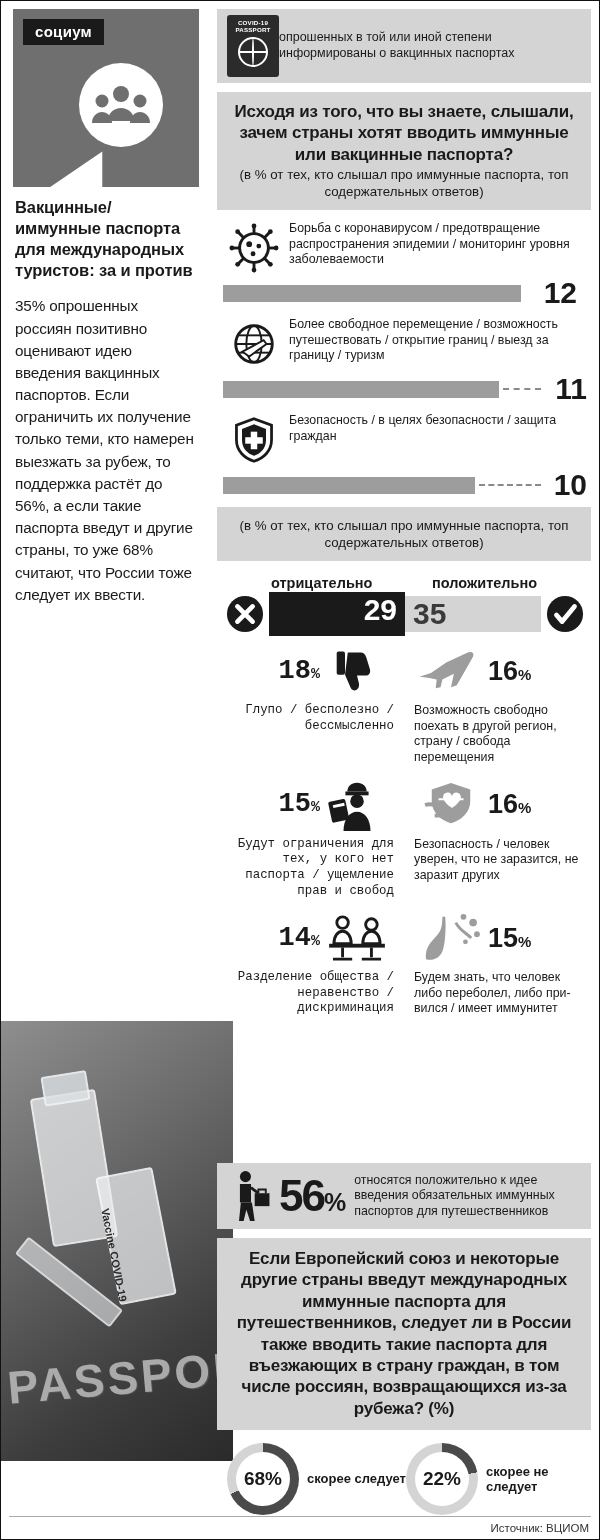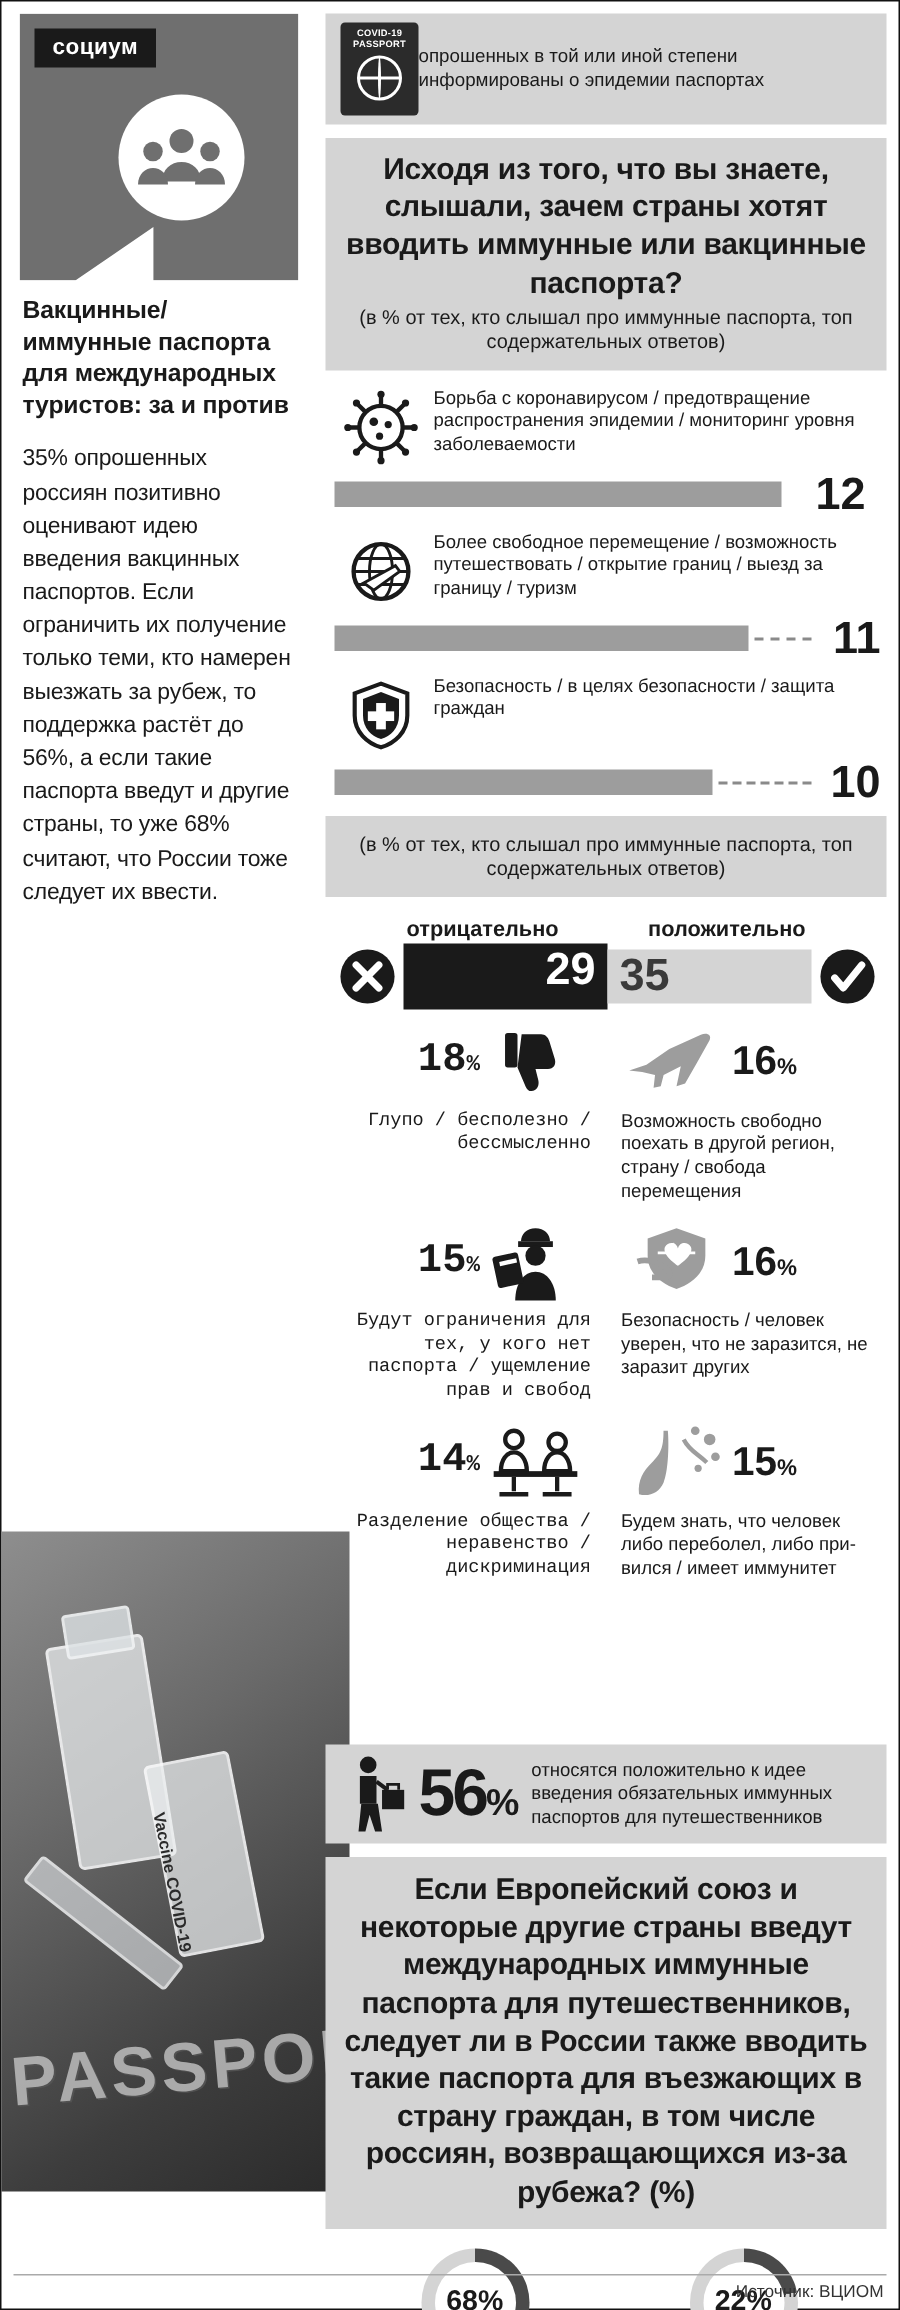--- a/index.html
+++ b/index.html
@@ -122,21 +122,21 @@
   }
 
   
   .grey-box {
     background: #d4d4d4;
     padding: 9px 12px 10px 12px;
     text-align: center;
     margin-bottom: 9px;
   }
   .grey-box .q {
-    font-size: 20px;
+    font-size: 17px;
     font-weight: bold;
     line-height: 1.26;
     letter-spacing: -.2px;
   }
   .grey-box .sub {
     font-size: 13.3px;
     font-weight: normal;
     line-height: 1.24;
     margin-top: 2px;
   }
@@ -249,21 +249,21 @@
   }
   .row56 .ico { width: 52px; height: 58px; flex: 0 0 52px; display:flex; align-items:center; justify-content:center;}
   .row56 .big {
     font-size: 44px; font-weight: bold; letter-spacing: -2px; padding: 0 10px 0 2px; line-height: 1;
   }
   .row56 .big .pc { font-size: 25px; }
   .row56 .desc { font-size: 12.4px; line-height: 1.26; flex: 1; }
 
   
   .donuts { display: flex; padding: 4px 6px 0 10px; align-items: center; }
-  .donut-item { display: flex; align-items: center; width: 50%; flex-direction: column; }
+  .donut-item { display: flex; align-items: center; width: 50%; }
   .donut {
     width: 72px; height: 72px; border-radius: 50%;
     display: flex; align-items: center; justify-content: center;
     flex: 0 0 72px; position: relative;
   }
   .donut .hole {
     width: 54px; height: 54px; border-radius: 50%; background: #fff;
     display: flex; align-items: center; justify-content: center;
     font-size: 19px; font-weight: bold;
   }
@@ -315,21 +315,21 @@
 
   <div class="content-right">
     <div class="right-col" style="padding-top:8px;">
 
 
       <div class="row89">
         <div class="passport-icon">
           <div class="cap">COVID-19 PASSPORT</div>
           <div class="globe-mini"></div>
         </div>
-        <div class="desc">опрошенных в той или иной степени информированы о эпидемии паспортах</div>
+        <div class="desc">опрошенных в той или иной степени информированы о вакцинных паспортах</div>
       </div>
 
       <div class="grey-box">
         <div class="q">Исходя из того, что вы знаете, слышали, зачем страны хотят вводить иммунные или вакцинные паспорта?</div>
         <div class="sub">(в % от тех, кто слышал про иммунные паспорта, топ содержательных ответов)</div>
       </div>
 
       <div class="reason">
         <div class="reason-head">
           <div class="reason-ico">

